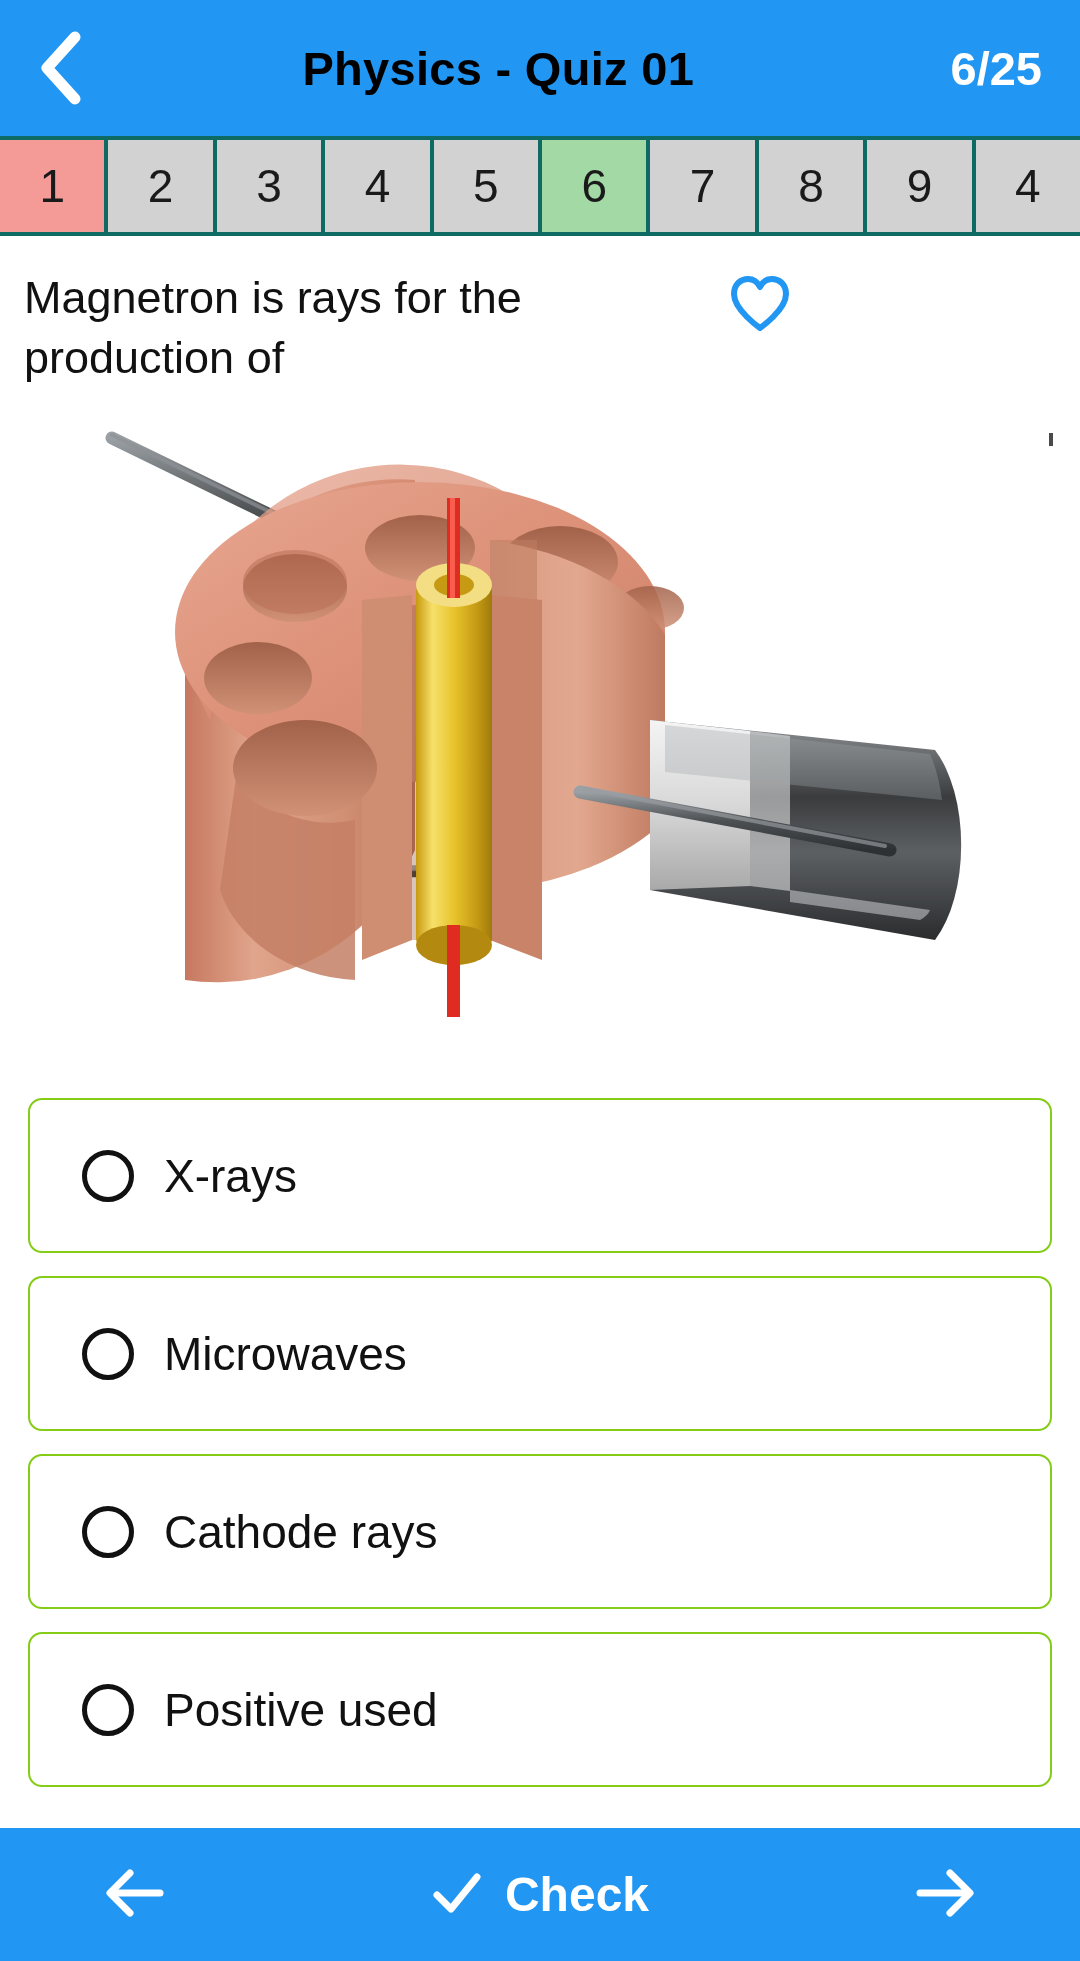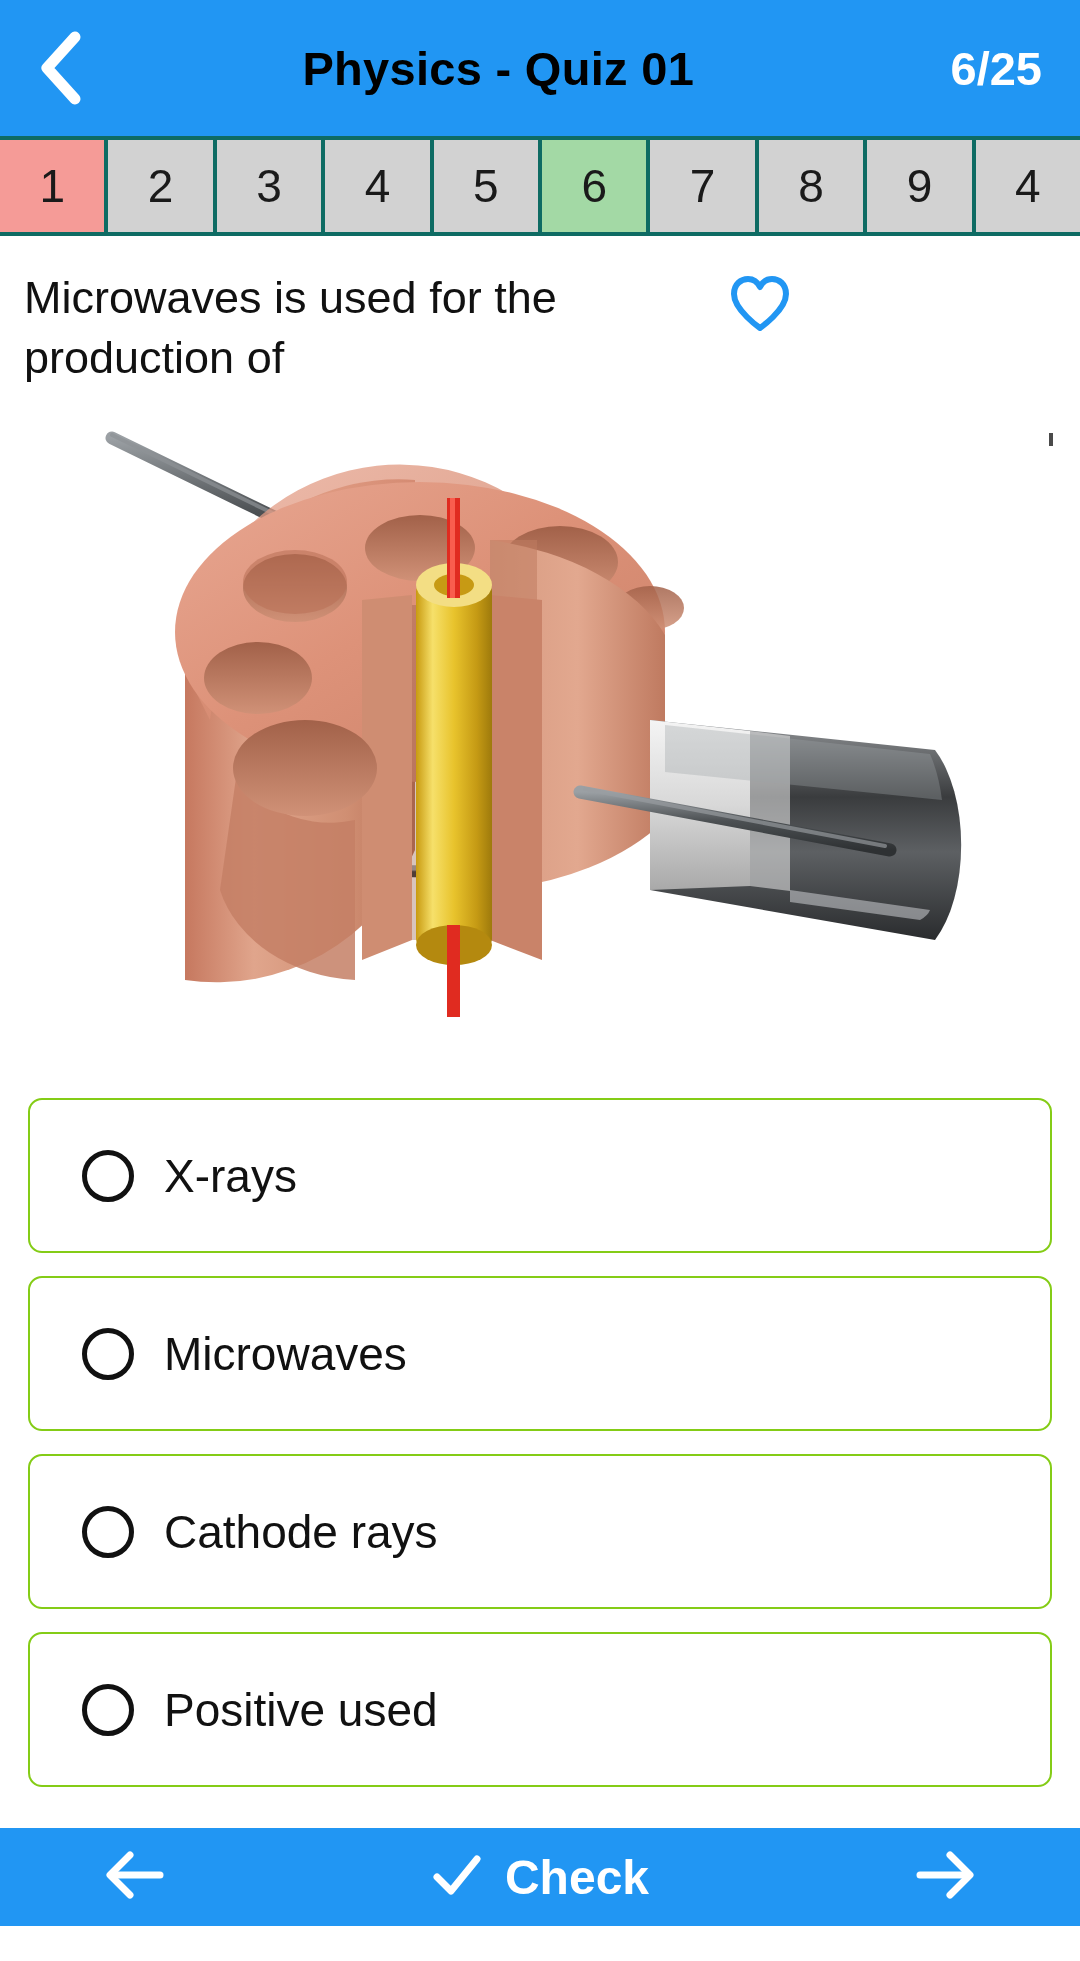--- a/index.html
+++ b/index.html
@@ -118,21 +118,21 @@
   }
   .option-label {
     font-size:46px;
     color:#111111;
     margin-left:30px;
     white-space:nowrap;
   }
 
   
   #bottom-bar {
-    position:absolute; left:0; top:1828px; width:1080px; height:98px;
+    position:absolute; left:0; top:1828px; width:1080px; height:133px;
     background:#2196F3;
     display:flex; align-items:center;
   }
   #prev-btn, #next-btn {
     width:270px; height:133px;
     display:flex; align-items:center; justify-content:center;
     cursor:pointer;
   }
   #check-btn {
     flex:1; height:133px;
@@ -187,21 +187,21 @@
     </div>
     <div class="num-cell">
       <span>9</span>
     </div>
     <div class="num-cell">
       <span>4</span>
     </div>
   </div>
 
 <div id="question-row">
-  <div id="question-text">Microwaves is used for the production of</div>
+  <div id="question-text">Magnetron is rays for the production of</div>
   <div id="fav-btn">
     <span>
       <svg width="62" height="56" viewBox="0 0 62 56">
         <path d="M31 52 C31 52 5 34 5 18 C5 8 12 3 19 3 C25 3 29 7 31 11 C33 7 37 3 43 3 C50 3 57 8 57 18 C57 34 31 52 31 52 Z" fill="none" stroke="#2196F3" stroke-width="6" stroke-linejoin="round"></path>
       </svg>
     </span>
   </div>
 </div>
 
 <div id="illustration">

